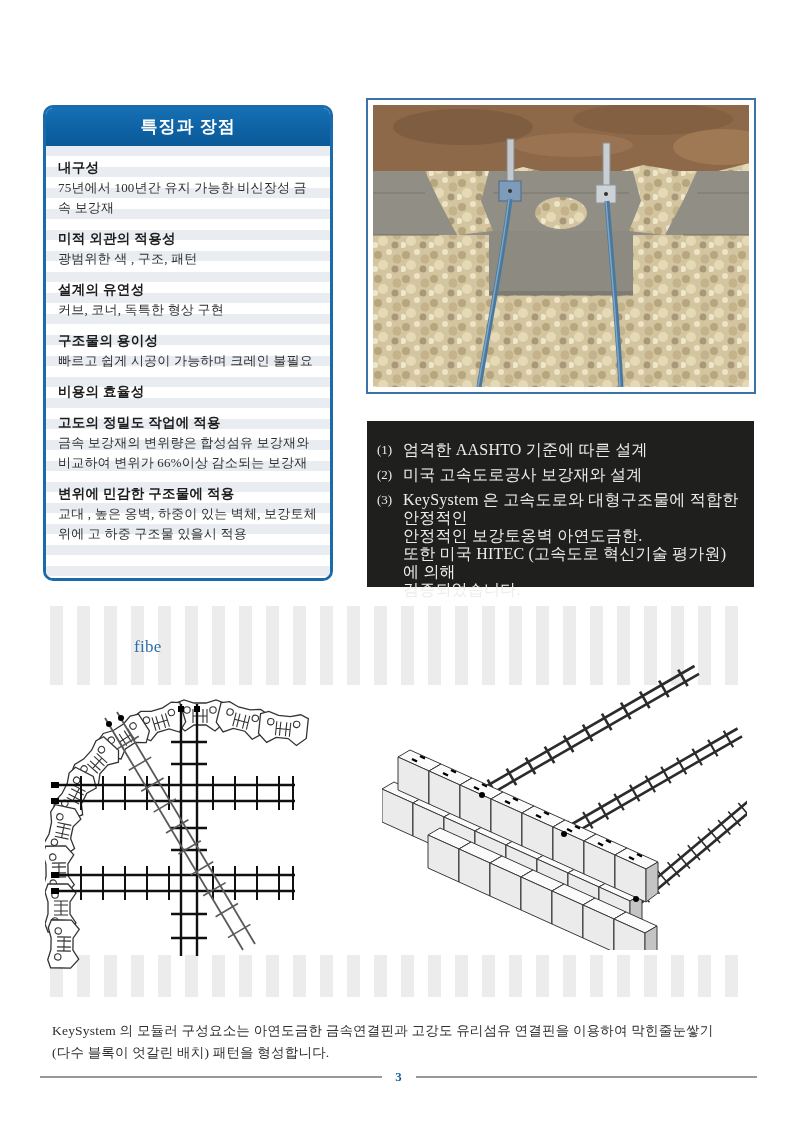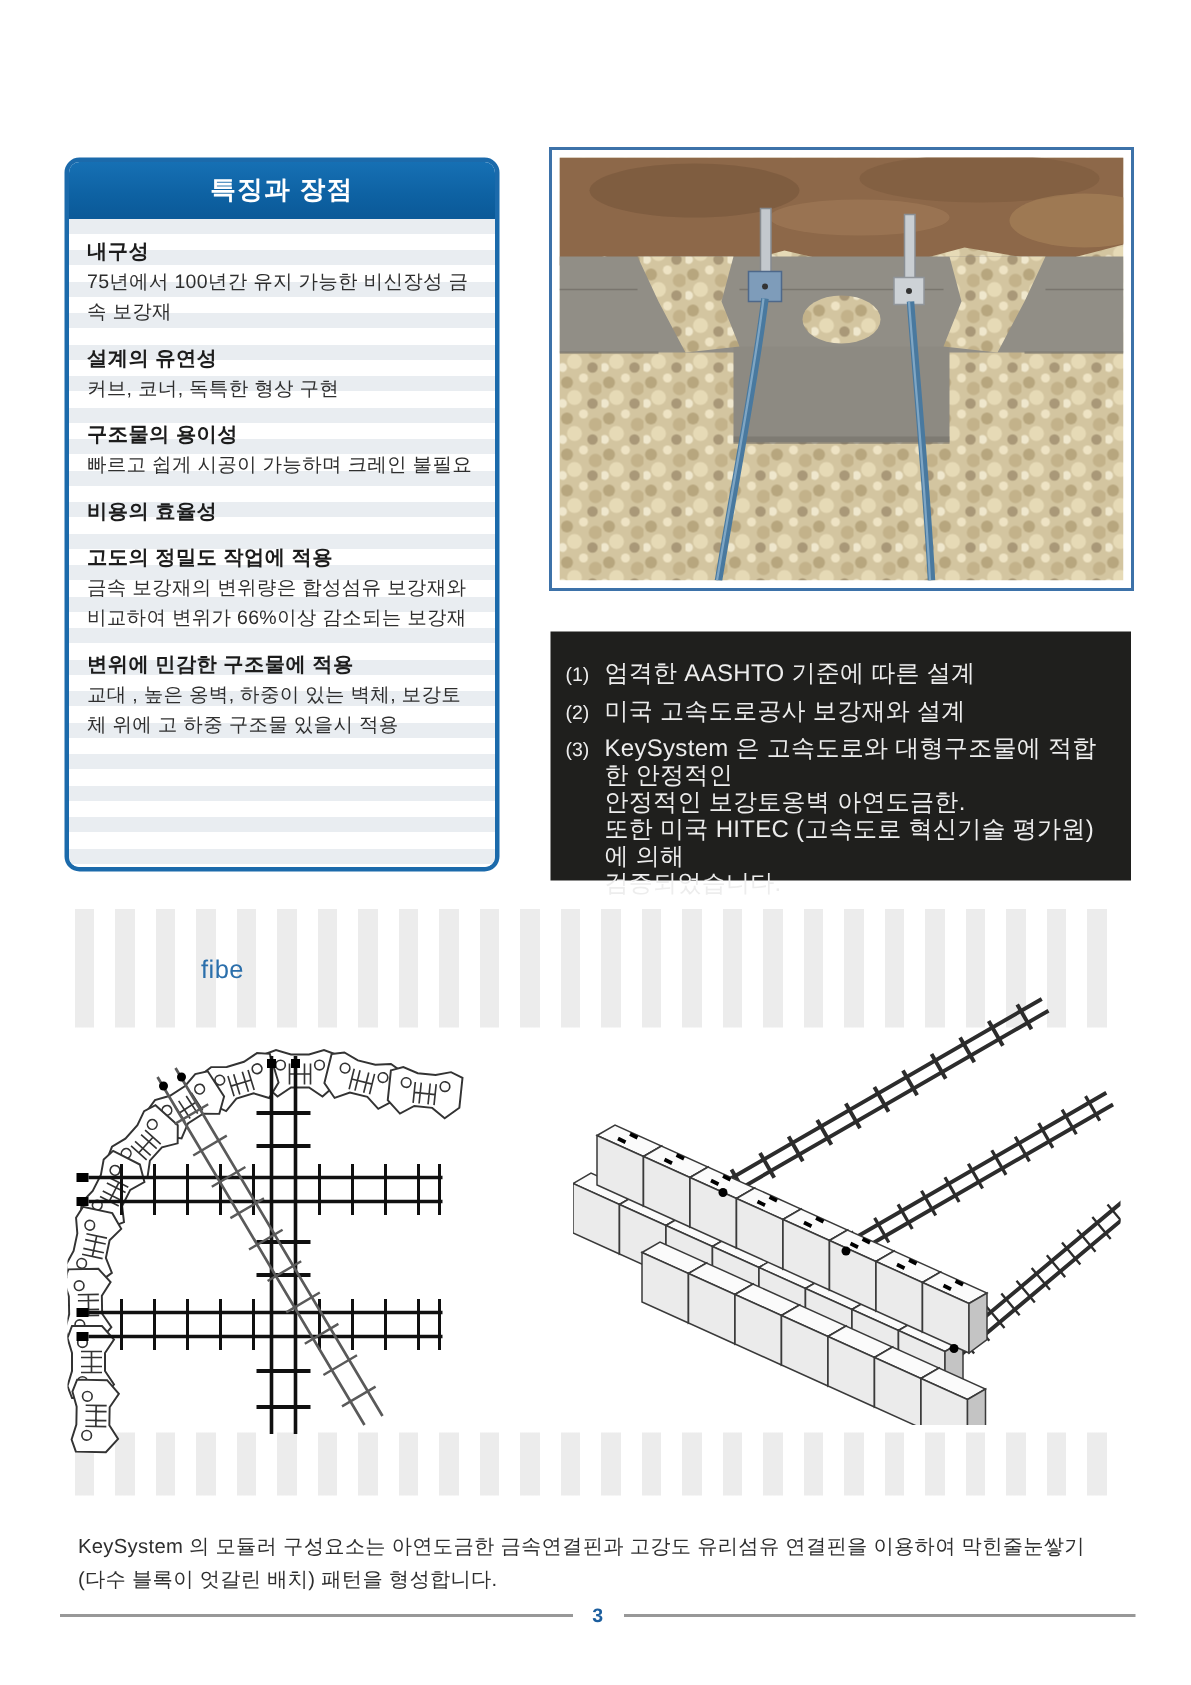--- a/index.html
+++ b/index.html
@@ -1,18 +1,18 @@
 <!DOCTYPE html>
 <html><head>
 <meta charset="utf-8">
 <style>
   html,body{margin:0;padding:0;background:#ffffff;}
   .page{
     position:relative; width:794px; height:1123px; background:#ffffff;
-    font-family:Liberation Sans, sans-serif;
+    font-family:Liberation Serif, serif;
     overflow:hidden;
   }
   
   .features-box{
     position:absolute; left:43px; top:105px; width:290px; height:476px;
     border:3px solid #1b6aab; border-radius:10px; background:#ffffff;
     box-sizing:border-box; overflow:hidden;
   }
   .features-header{
     height:36px; background:linear-gradient(180deg,#1670b4 0%,#0e62a3 60%,#0b5a99 100%);
@@ -72,20 +72,22 @@
 <div class="page">
 
   <div class="features-box">
     <div class="features-header">특징과 장점</div>
     <div class="features-body">
       <div class="feat-item">
         <div class="feat-heading">내구성</div>
         <div class="feat-body">75년에서 100년간 유지 가능한 비신장성 금속 보강재</div>
       </div>
       <div class="feat-item">
+        <div class="feat-heading">미적 외관의 적용성</div>
+        <div class="feat-body">광범위한 색 , 구조,   패턴</div>
       </div>
       <div class="feat-item">
         <div class="feat-heading">설계의 유연성</div>
         <div class="feat-body">커브, 코너, 독특한 형상 구현</div>
       </div>
       <div class="feat-item">
         <div class="feat-heading">구조물의 용이성</div>
         <div class="feat-body">빠르고 쉽게 시공이 가능하며 크레인 불필요</div>
       </div>
       <div class="feat-item">

